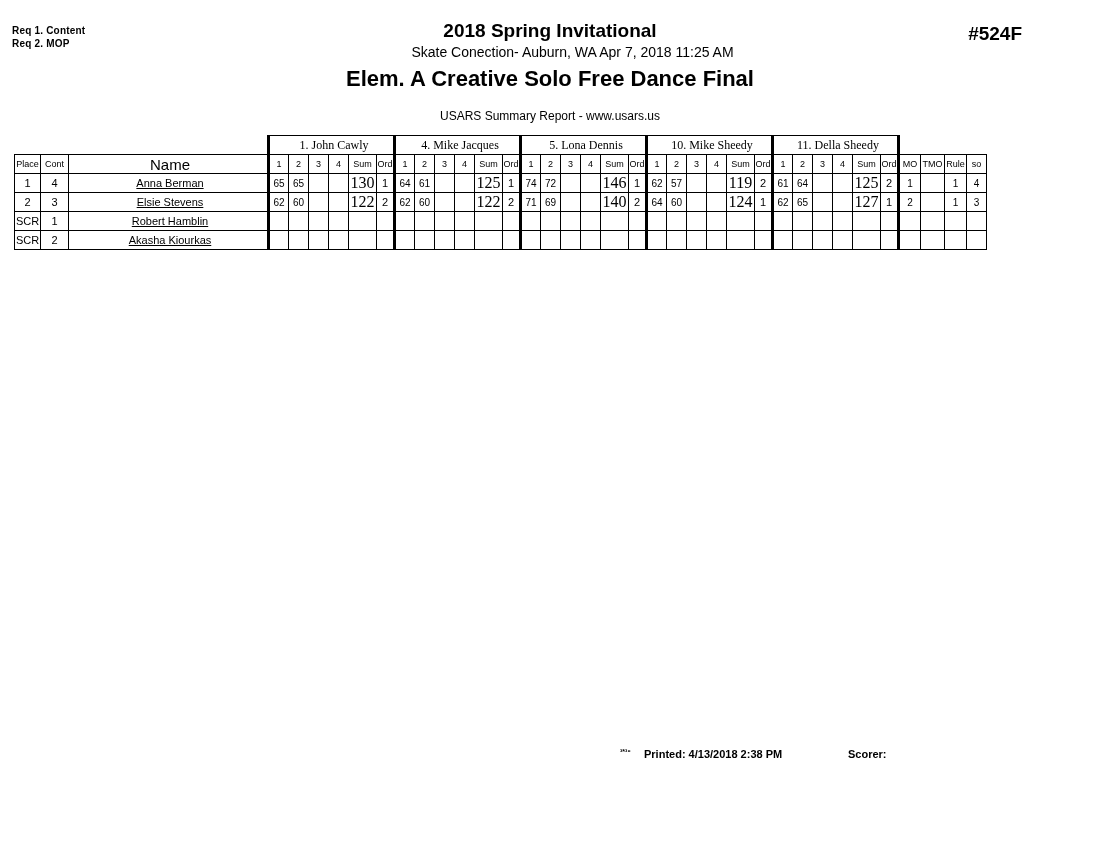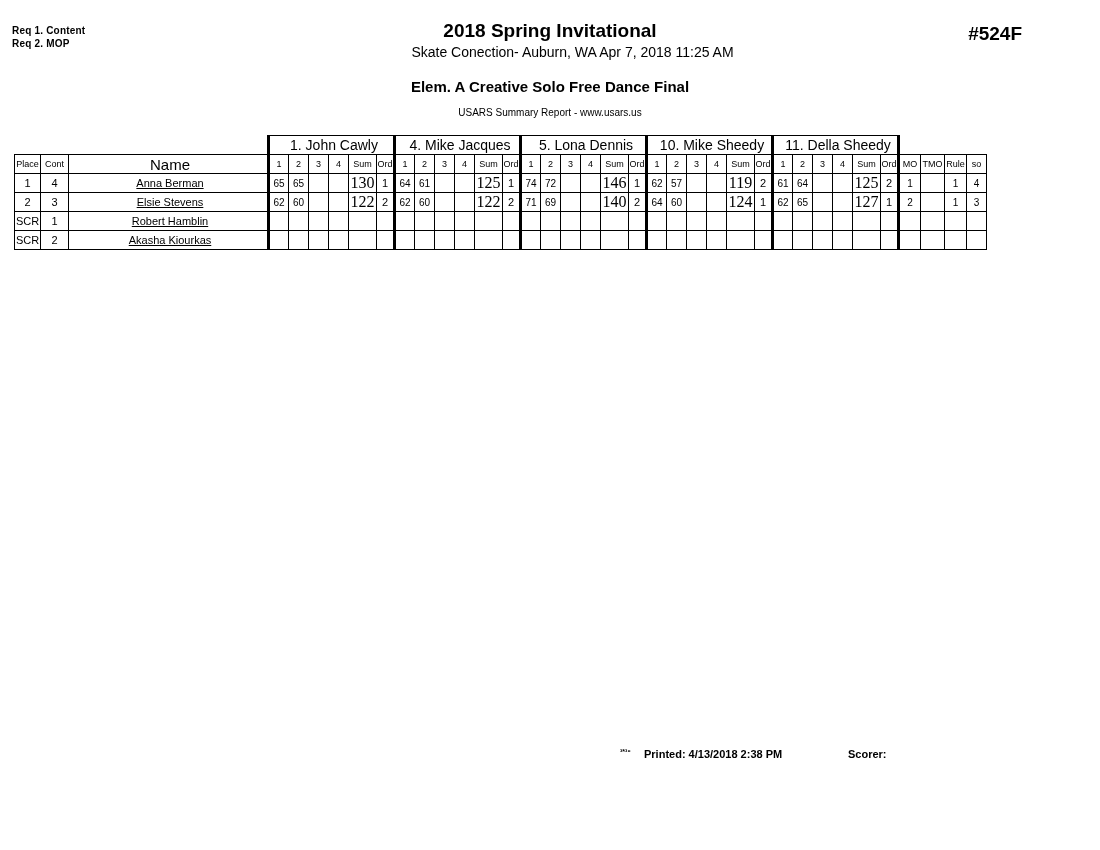--- a/index.html
+++ b/index.html
@@ -39,29 +39,29 @@
     font-size: 19px;
     font-weight: bold;
     line-height: 22px;
   }
   .title-sub {
     font-size: 14px;
     line-height: 20px;
     margin-left: 45px;
   }
   .title-event {
-    font-size: 15px;
+    font-size: 22px;
     font-weight: bold;
     line-height: 24px;
-    margin-top: 13px;
+    margin-top: 5px;
   }
   .title-org {
-    font-size: 10px;
+    font-size: 12px;
     line-height: 22px;
-    margin-top: 3px;
+    margin-top: 14px;
   }
 
   .doc-number {
     position: absolute;
     right: 78px;
     top: 23px;
     font-size: 19px;
     font-weight: bold;
   }
 
@@ -83,23 +83,24 @@
     text-align: center;
     vertical-align: middle;
     font-weight: normal;
     height: 19px;
     box-sizing: border-box;
     overflow: hidden;
     white-space: nowrap;
   }
   .jhead {
     text-align: left;
-    font-size: 14px;
+    font-size: 12px;
     padding-left: 5px !important;
     height: 17px;
+    font-family: Liberation Serif, serif;
   }
   .blank-top { border: none !important; }
 
   td.place, td.cont {
     font-weight: bold;
     font-size: 11px;
   }
   td.name {
     text-align: left;
     padding-left: 4px !important;

